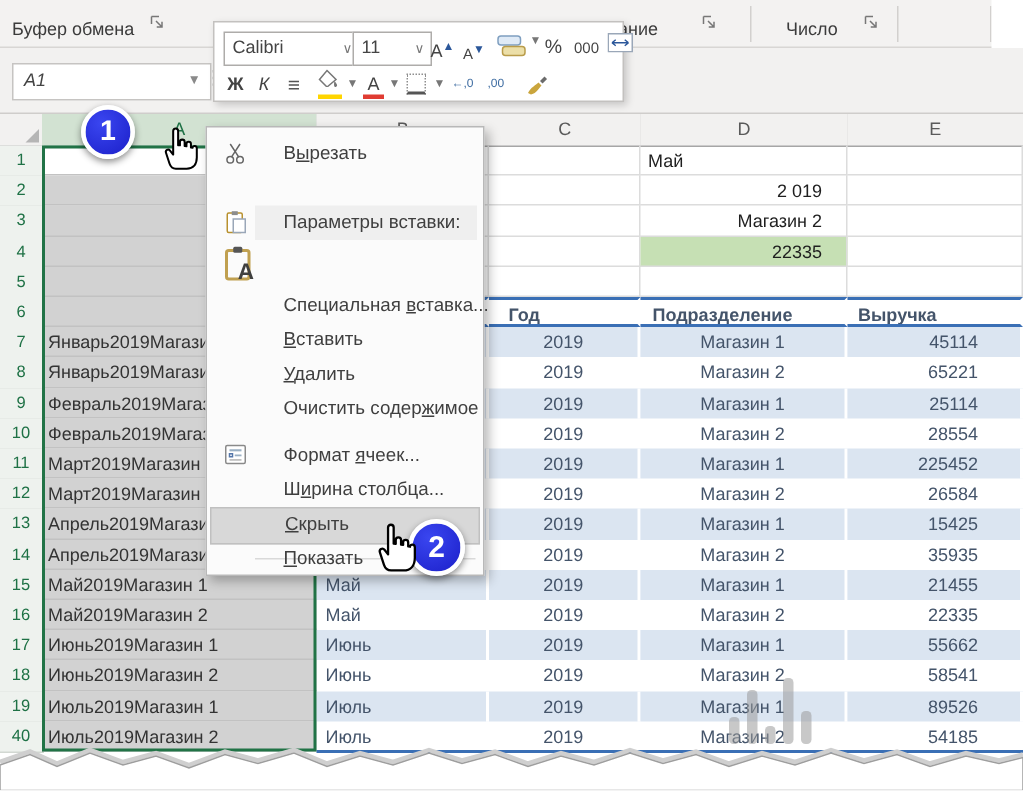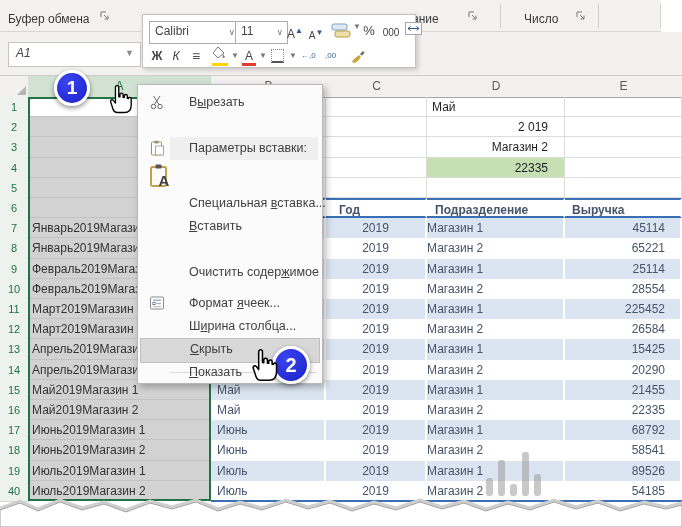--- a/index.html
+++ b/index.html
@@ -46,22 +46,22 @@
   .cell{position:absolute;top:0;height:100%;box-sizing:border-box;font-size:12px;line-height:20px;white-space:nowrap;overflow:hidden;color:#333;}
   .cA{left:28px;width:183px;} .cB{left:211px;width:115px;} .cC{left:326px;width:101px;}
   .cD{left:427px;width:138px;} .cE{left:565px;width:117px;}
   .sA{background:#d2d2d2;border-bottom:1px solid #c2c2c2;padding-left:4px;}
   .sA.active{background:#fff;}
   .g{border-right:1px solid #dcdcdc;border-bottom:1px solid #dcdcdc;}
   .dv{color:#1f1f1f;}
   .ra{text-align:right;padding-right:16px;}
   .greencell{background:#c6e0b4;}
   .t{color:#44546a;border-right:2px solid #fff;}
-  .t.cB{padding-left:6px;} .t.cC{text-align:center;} .t.cD{text-align:left;}
-  .t.cE{text-align:right;padding-right:15px;}
+  .t.cB{padding-left:6px;} .t.cC{text-align:center;} .t.cD{text-align:center;}
+  .t.cE{text-align:right;padding-right:28px;}
   .bd .t{background:#dbe5f1;}
   .h{font-weight:bold;color:#44546a;background:#fff;border-top:2px solid #3a6fb5;border-bottom:2px solid #3a6fb5;border-right:2px solid #fff;}
   .h.cC{padding-left:13px;} .h.cD{padding-left:8px;} .h.cE{padding-left:7px;}
   #selA{left:28px;top:97px;width:183px;height:404px;border:2px solid #217346;pointer-events:none;z-index:6;}
   #tblbottom{left:211px;top:499.5px;width:471px;height:2px;background:#3a6fb5;z-index:4;}
 
   
   #menu{left:137px;top:84px;width:186px;height:300px;background:#fbfbfb;border:1px solid #b8b8b8;box-shadow:3px 3px 7px rgba(0,0,0,.28);z-index:20;}
   .mi{position:absolute;left:2px;right:2px;height:23px;font-size:12.5px;color:#3f3f3f;line-height:23px;cursor:default;}
   .mi u{text-decoration:underline;}
@@ -283,42 +283,42 @@
     <div class="cell cB t">Апрель</div>
     <div class="cell cC t">2019</div>
     <div class="cell cD t">Магазин 1</div>
     <div class="cell cE t">15425</div>
   </div>
   <div class="row" style="top:359.6px">
     <div class="cell cA sA">Апрель2019Магазин 2</div>
     <div class="cell cB t">Апрель</div>
     <div class="cell cC t">2019</div>
     <div class="cell cD t">Магазин 2</div>
-    <div class="cell cE t">20290</div>
+    <div class="cell cE t">35935</div>
   </div>
   <div class="row bd" style="top:379.8px">
     <div class="cell cA sA">Май2019Магазин 1</div>
     <div class="cell cB t">Май</div>
     <div class="cell cC t">2019</div>
     <div class="cell cD t">Магазин 1</div>
     <div class="cell cE t">21455</div>
   </div>
   <div class="row" style="top:400px">
     <div class="cell cA sA">Май2019Магазин 2</div>
     <div class="cell cB t">Май</div>
     <div class="cell cC t">2019</div>
     <div class="cell cD t">Магазин 2</div>
     <div class="cell cE t">22335</div>
   </div>
   <div class="row bd" style="top:420.2px">
     <div class="cell cA sA">Июнь2019Магазин 1</div>
     <div class="cell cB t">Июнь</div>
     <div class="cell cC t">2019</div>
     <div class="cell cD t">Магазин 1</div>
-    <div class="cell cE t">68792</div>
+    <div class="cell cE t">55662</div>
   </div>
   <div class="row" style="top:440.4px">
     <div class="cell cA sA">Июнь2019Магазин 2</div>
     <div class="cell cB t">Июнь</div>
     <div class="cell cC t">2019</div>
     <div class="cell cD t">Магазин 2</div>
     <div class="cell cE t">58541</div>
   </div>
   <div class="row bd" style="top:460.6px">
     <div class="cell cA sA">Июль2019Магазин 1</div>
@@ -361,20 +361,23 @@
             <rect x="3" y="5" width="15" height="19" rx="1.5" fill="none" stroke="#c0a050" stroke-width="2"></rect>
             <rect x="7.5" y="2.5" width="6" height="4" rx="1" fill="#555"></rect>
             <text x="10.5" y="24" font-size="15" font-weight="bold" fill="#3f3f3f" font-family="Liberation Sans, sans-serif">A</text>
           </svg></span>
     </div>
     <div class="mi" style="top:107px">
       <span class="mil"><i>Специальная </i><u>в</u><i>ставка...</i></span>
     </div>
     <div class="mi" style="top:130px">
       <span class="mil"><i></i><u>В</u><i>ставить</i></span>
+    </div>
+    <div class="mi" style="top:153px">
+      <span class="mil"><i></i><u>У</u><i>далить</i></span>
     </div>
     <div class="mi" style="top:176px">
       <span class="mil"><i>Очистить содер</i><u>ж</u><i>имое</i></span>
     </div>
     <div id="msep"></div>
     <div class="mi" style="top:207px">
       <span class="mic"><svg width="16" height="16">
             <rect x="1.5" y="2" width="13" height="12" rx="1" fill="#fff" stroke="#8a8a8a"></rect>
             <rect x="4" y="4.5" width="8" height="1.4" fill="#9ab0c4"></rect>
             <rect x="4" y="7.5" width="2" height="2" fill="none" stroke="#5577aa"></rect>

